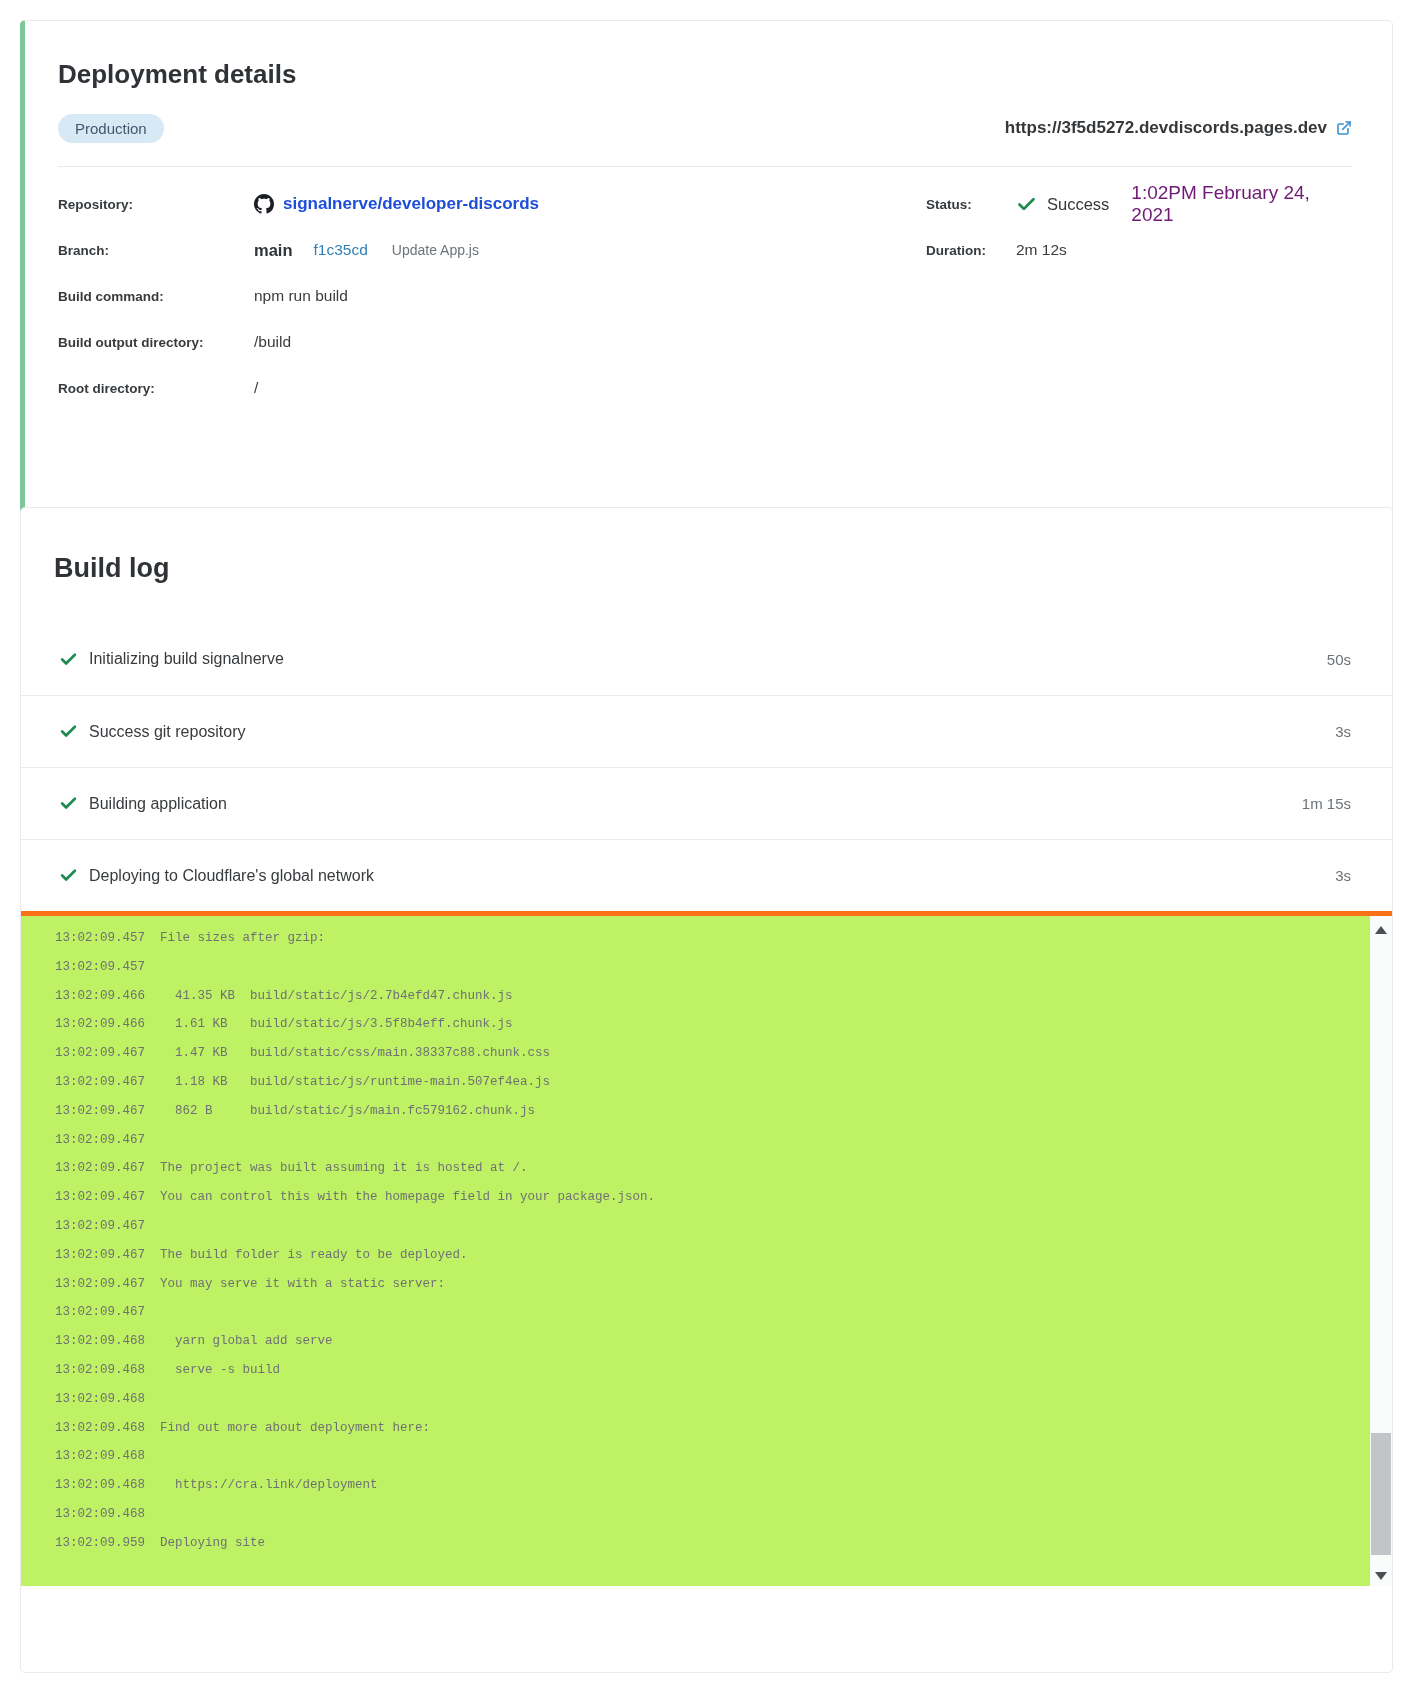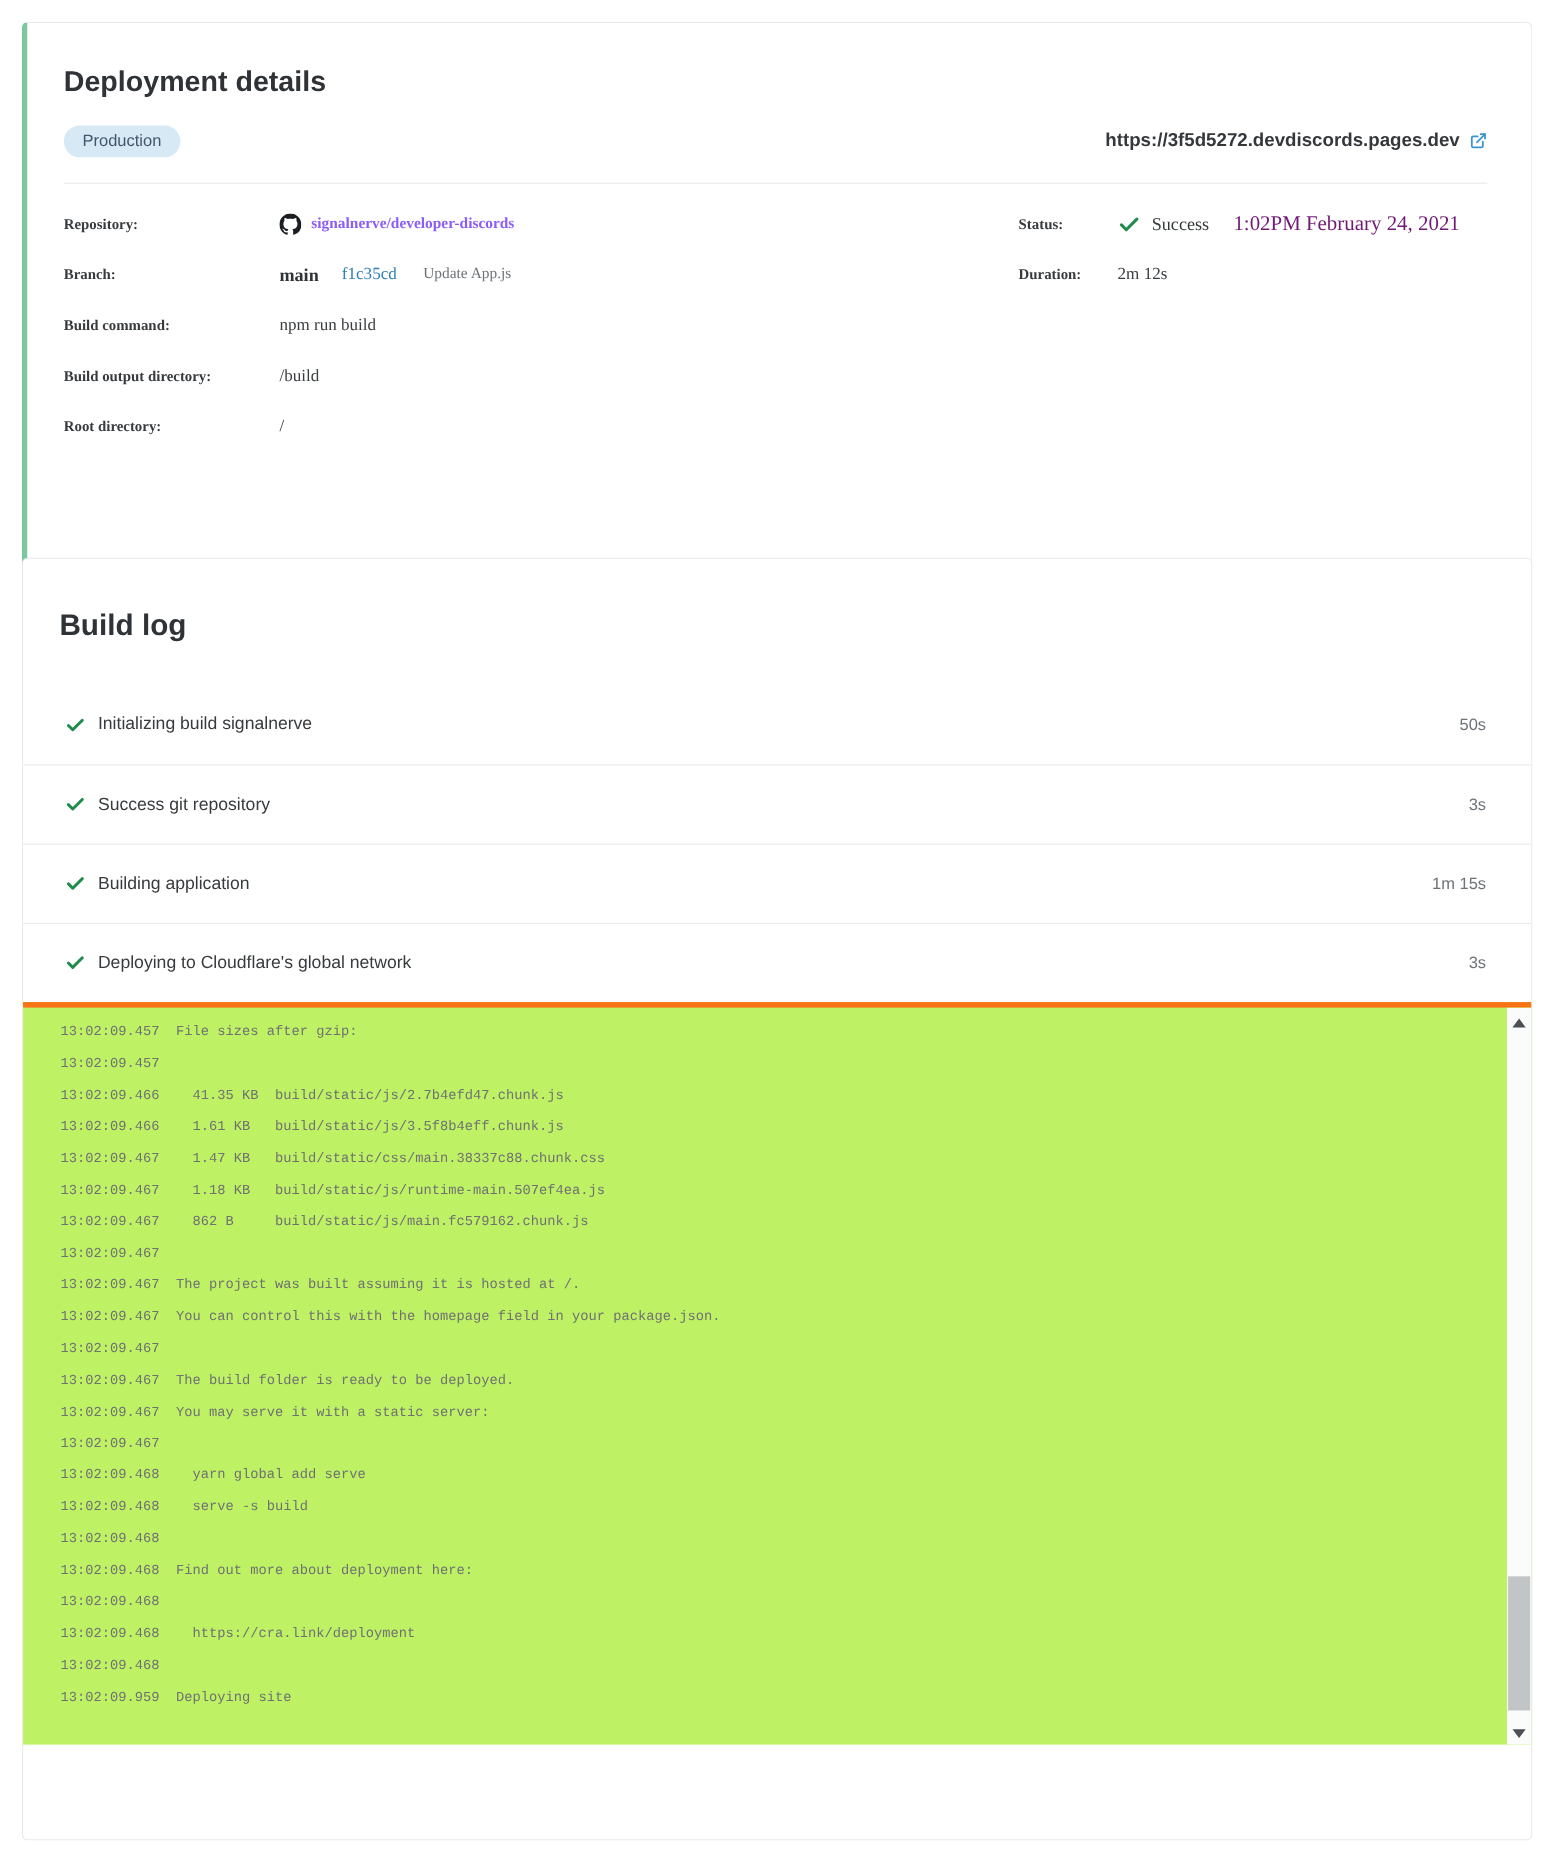--- a/index.html
+++ b/index.html
@@ -25,26 +25,26 @@
   }
   .url-link { display:inline-flex; align-items:center; gap:9px; text-decoration:none; cursor:pointer; }
   .url-text { font-size:17px; font-weight:600; color:#35383b; }
   .ext-icon svg { display:block; }
 
   .dd-divider { height:1px; background:#e9eaec; margin:23px 40px 0 33px; }
 
   .dd-fields { display:flex; margin:14px 40px 0 33px; }
   .dd-left { flex:1; }
   .dd-right { width:426px; }
-  .f-row { height:46px; display:flex; align-items:center;font-family:Liberation Serif, serif; }
+  .f-row { height:46px; display:flex; align-items:center; }
   .f-label { width:196px; flex:none; font-size:13.5px; font-weight:700; color:#373b3e; }
   .f-label-sm { width:90px; flex:none; font-size:13.5px; font-weight:700; color:#373b3e; }
   .f-value { font-size:15.5px; color:#393d40; }
   .repo-wrap { display:flex; align-items:center; gap:9px; }
-  .repo-name { font-size:14px; font-weight:600; color:#8b5cf6; }
+  .repo-name { font-size:17px; font-weight:600; color:#1d4ed8; }
   .gh-icon svg { display:block; }
   .branch-name { font-size:16.5px; font-weight:700; color:#303437; }
   .commit-sha { font-size:15.5px; color:#2f7fb8; margin-left:21px; cursor:pointer; }
   .commit-msg { font-size:14px; color:#6d7378; margin-left:24px; }
   .status-wrap { display:flex; align-items:center; }
   .check-icon svg { display:block; }
   .status-value { font-size:16.5px; color:#35383b; margin-left:10px; }
   .status-date  { font-size:19px; color:#701a75; margin-left:22px; }
 
   

